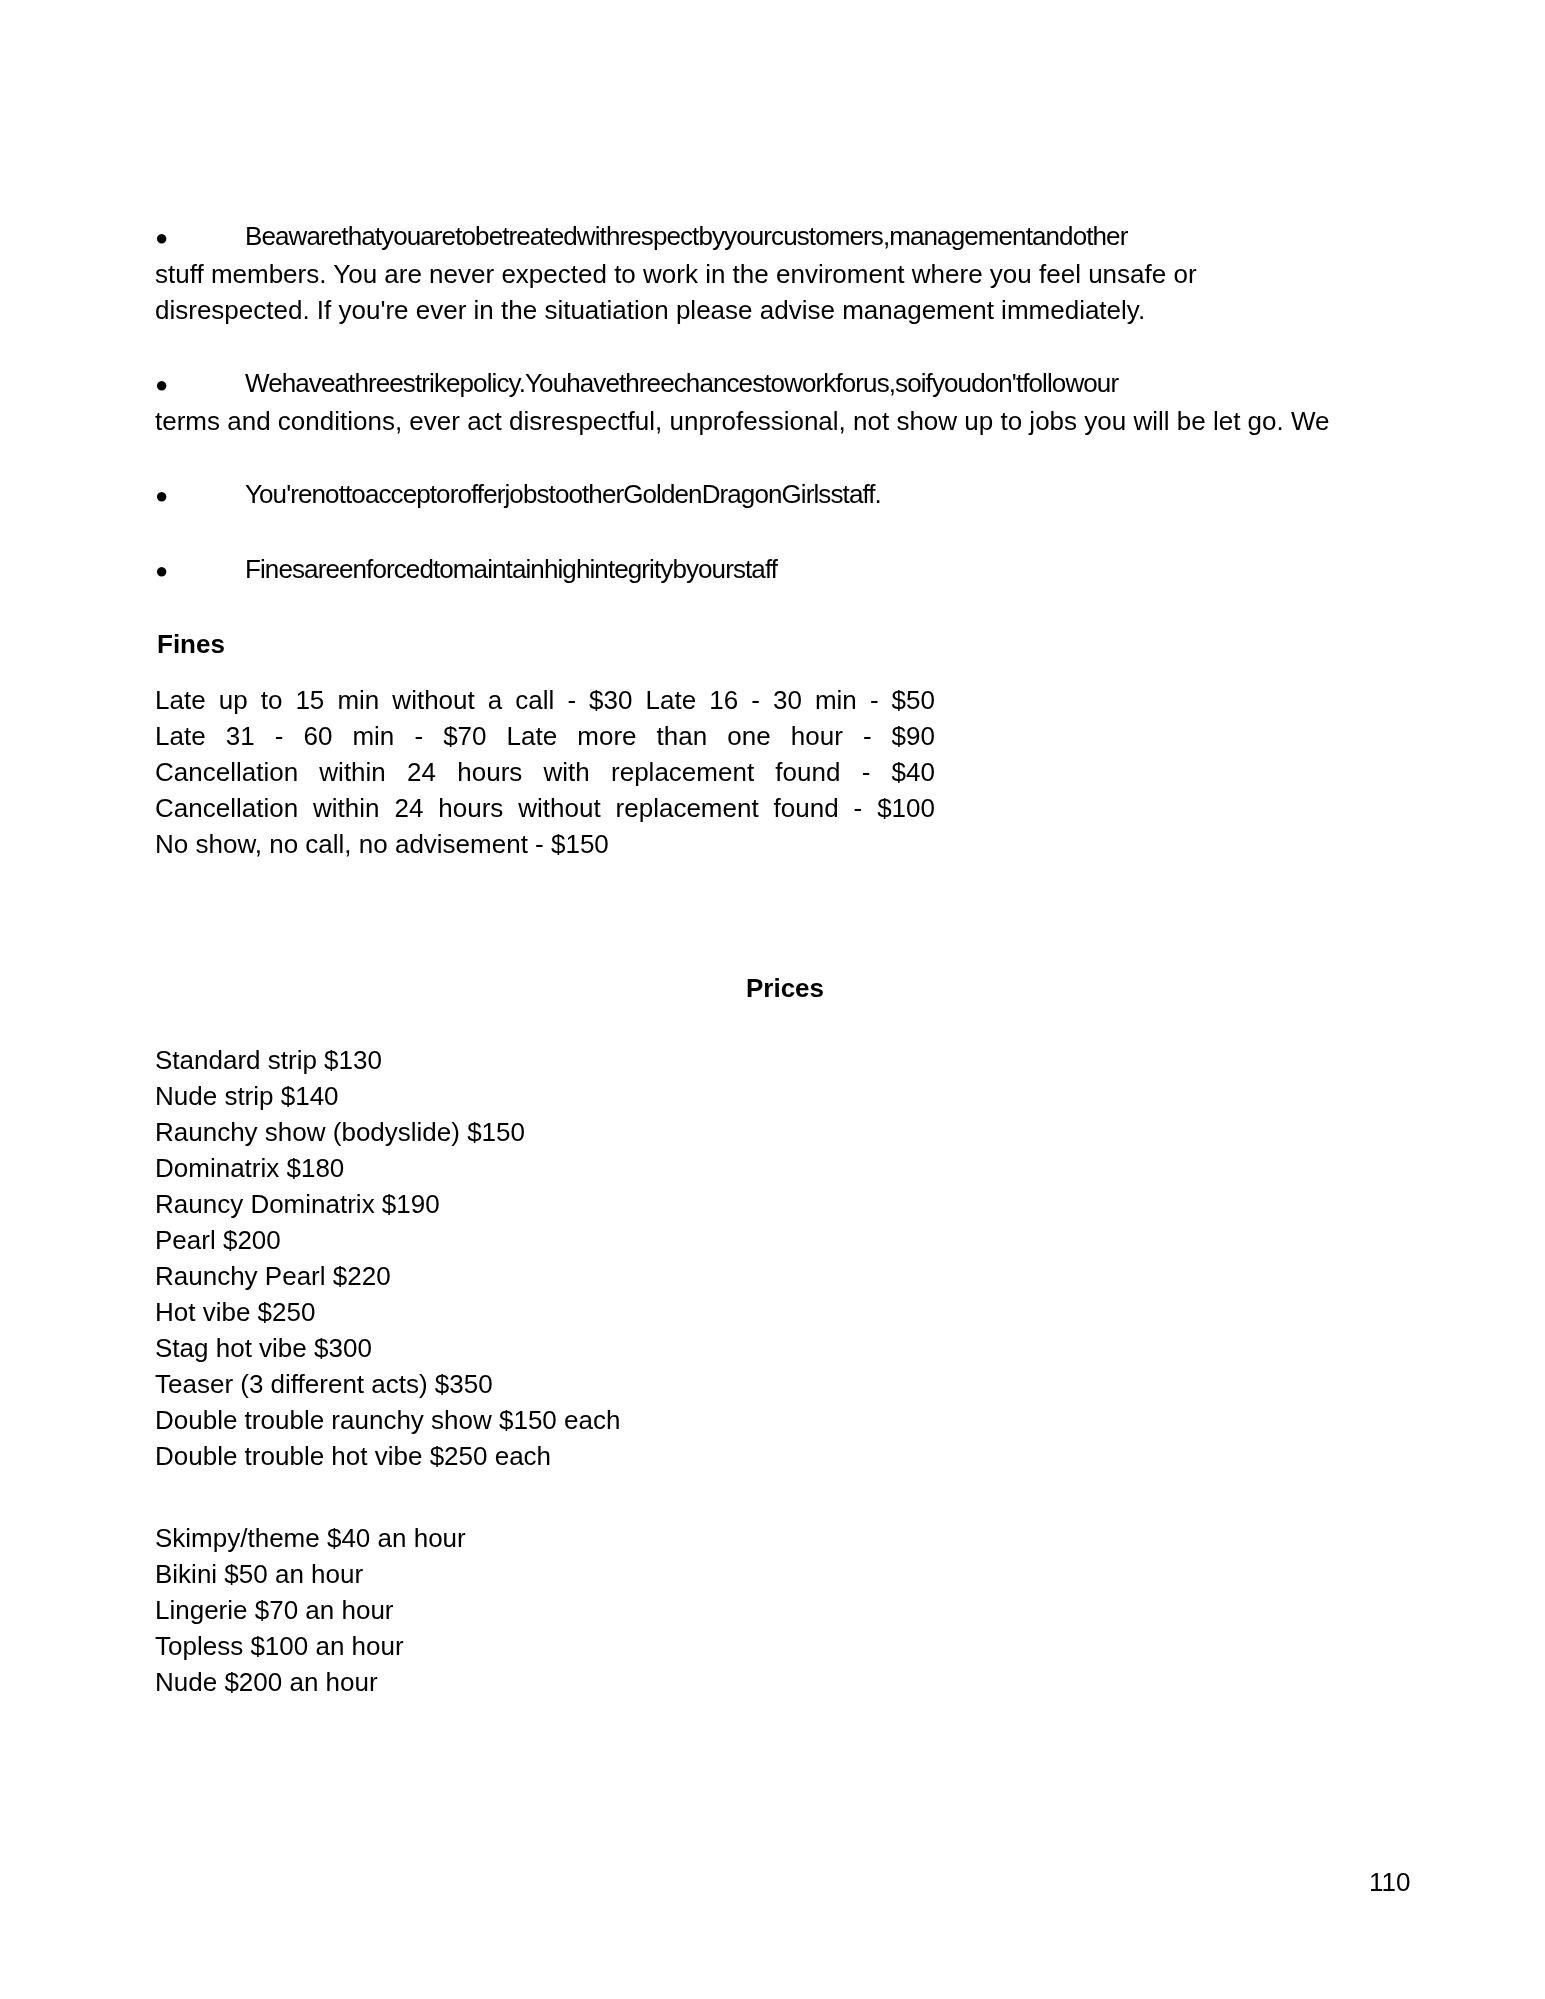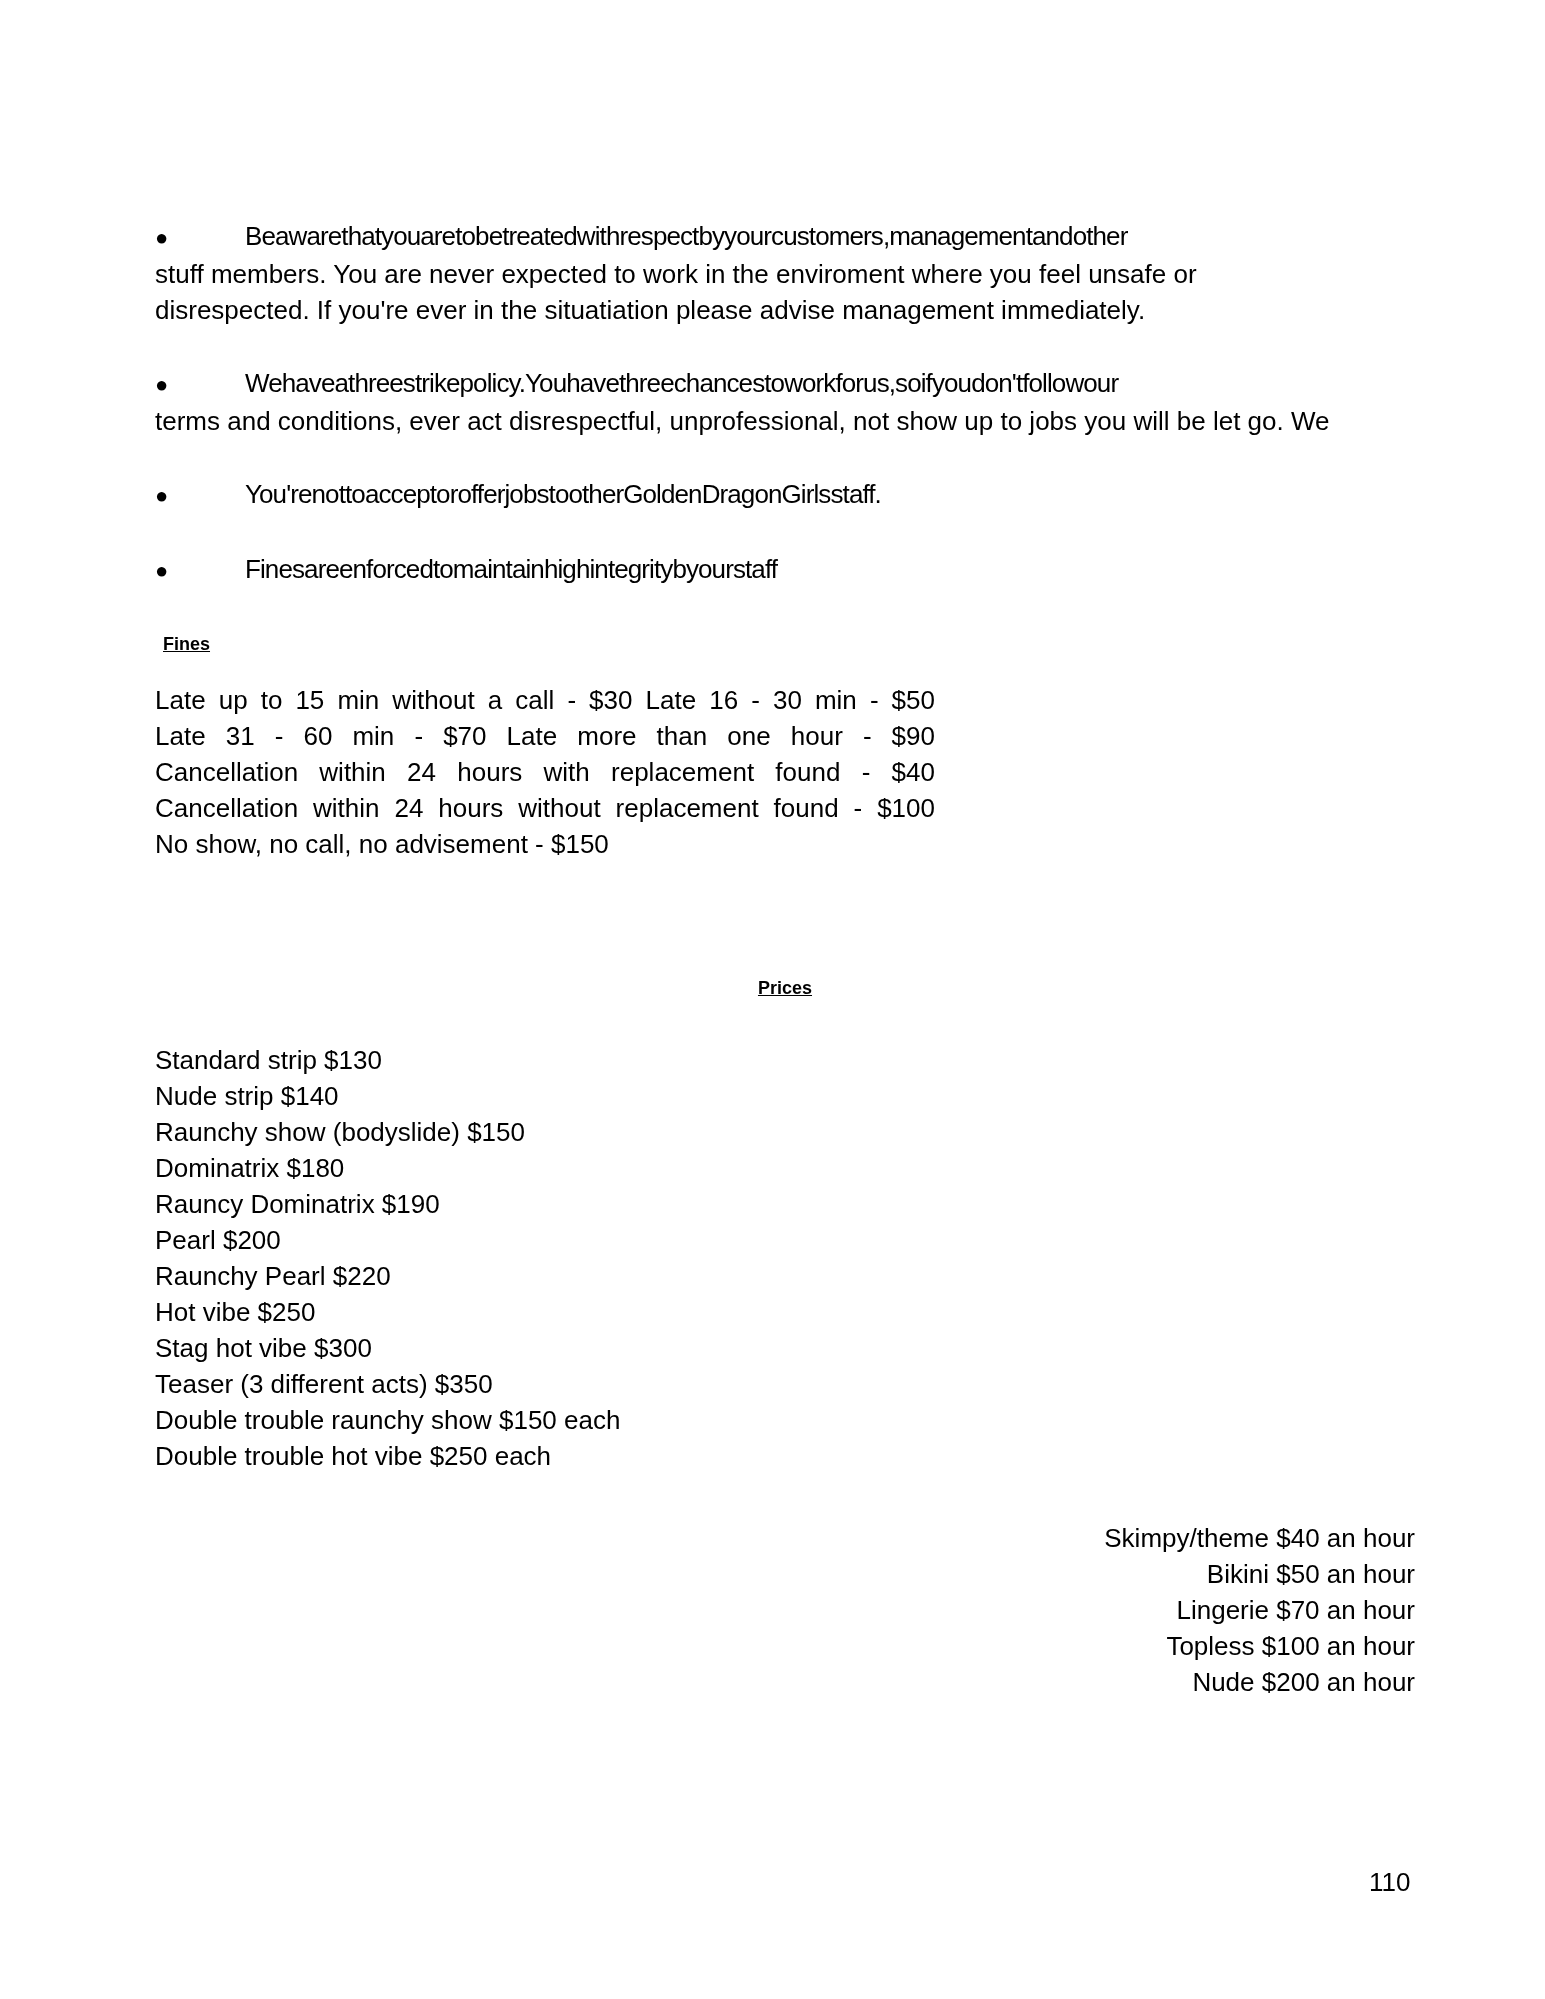--- a/index.html
+++ b/index.html
@@ -44,24 +44,23 @@
       font-size: 22px;
     }
     .bullet-first {
       letter-spacing: -0.9px;
     }
     .bullet-cont {
       display: block;
     }
     .section-heading {
       font-weight: bold;
-      font-size: 18px;
-      margin: 8px;
+      font-size: 26px;
+      margin: 2px;
       line-height: 36px;
-      text-decoration: underline;
     }
     .fines-heading {
       margin-top: 0;
     }
     .fines-block {
       margin-top: 20px;
       width: 780px;
       text-align: justify;
       text-align-last: left;
     }
@@ -79,21 +78,20 @@
     }
     .prices-list {
       margin-top: 36px;
     }
     .price-item, .hourly-item {
       display: block;
       white-space: nowrap;
     }
     .hourly-list {
       margin-top: 46px;
-      text-align: right;
     }
     .page-number {
       position: absolute;
       left: 1369px;
       top: 1866px;
       font-size: 26px;
       line-height: 32px;
     }
   </style>
 </head>

